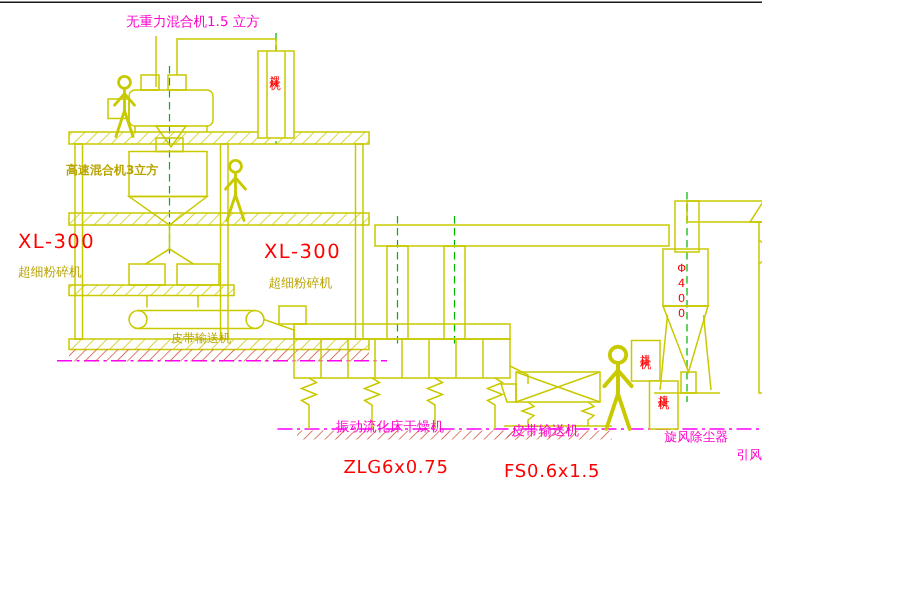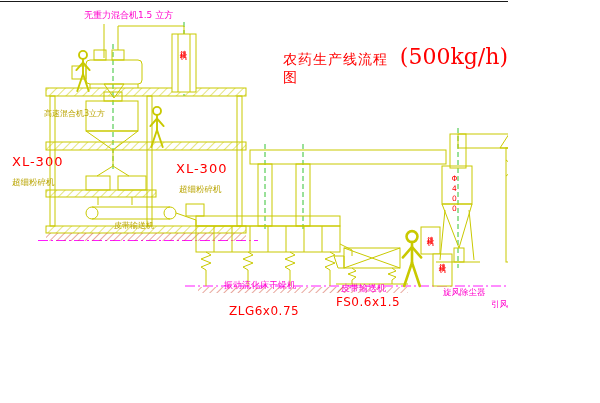--- a/index.html
+++ b/index.html
@@ -185,40 +185,36 @@
     <g>
       <use href="#person" transform="translate(157,147) scale(0.95)"></use>
     </g>
     <g>
       <use href="#person" transform="translate(412,286) scale(1.3)"></use>
     </g>
   </svg>
 
   <div class="lbl t-mag f9" style="left:84px;top:11px;">无重力混合机1.5 立方</div>
 
-  <div class="title-row">
-    <span class="title-main">农药生产线流程图</span>
-    <span class="title-cap">(500kg/h)</span>
-  </div>
-
-  <div class="lbl t-olv f8" style="left:44px;top:110px;">高速混合机3立方</div>
+
+  <div class="lbl t-olv f8" style="left:44px;top:110px;font-weight:bold;">高速混合机3立方</div>
 
   <div class="lbl t-red f13" style="left:12px;top:155px;">XL-300</div>
   <div class="lbl t-olv f85" style="left:12px;top:178px;">超细粉碎机</div>
 
   <div class="lbl t-red f13" style="left:176px;top:162px;">XL-300</div>
   <div class="lbl t-olv f85" style="left:179px;top:185px;">超细粉碎机</div>
 
   <div class="lbl t-olv f8" style="left:114px;top:210px;margin-top:12px;">皮带输送机</div>
 
   <div class="lbl t-mag f9" style="left:224px;top:281px;">振动流化床干燥机</div>
   <div class="lbl t-red f12" style="left:229px;top:293px;">ZLG6x0.75</div>
 
   <div class="lbl t-mag f9" style="left:341px;top:284px;">皮带输送机</div>
-  <div class="lbl t-red f12" style="left:336px;top:284px;">FS0.6x1.5</div>
+  <div class="lbl t-red f12" style="left:336px;top:296px;">FS0.6x1.5</div>
 
   <div class="lbl t-mag f85" style="left:423px;top:288px;margin-left:20px;">旋风除尘器</div>
   <div class="lbl t-mag f85" style="left:491px;top:300px;">引风机</div>
 
   <div class="lbl vert" style="left:179px;top:44px;height:42px;">斗提机</div>
   <div class="lbl vert" style="left:426px;top:230px;height:22px;">斗提机</div>
   <div class="lbl vert" style="left:438px;top:257px;height:27px;">斗提机</div>
   <div class="lbl vert" style="left:450px;top:174px;height:28px;">Φ400</div>
 </div>
 

